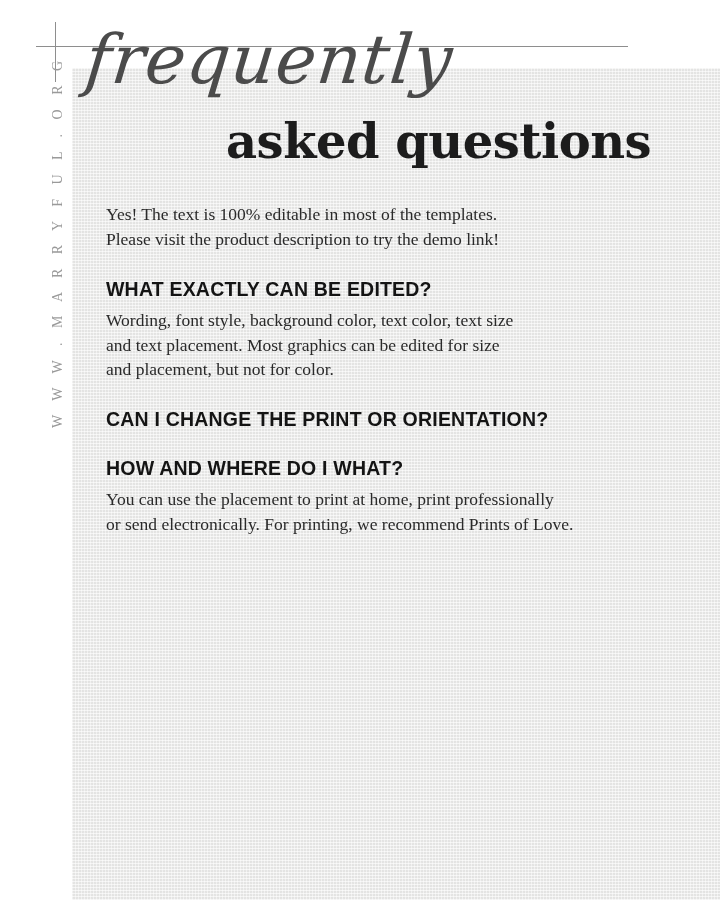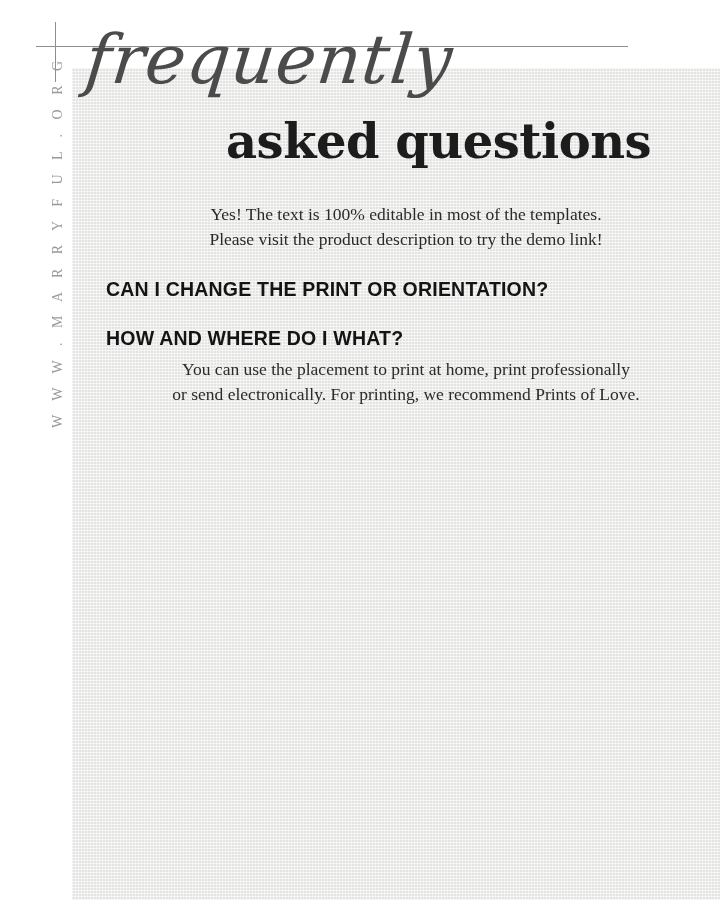--- a/index.html
+++ b/index.html
@@ -115,21 +115,20 @@
     color: #141414;
     margin: 0 0 7px 0;
   }
   .faq-answer {
     font-family: "Liberation Serif", serif;
     font-size: 17.5px;
     line-height: 1.42;
     color: #2a2a2a;
     margin: 0;
     white-space: pre-line;
-    text-align: center;
   }
 </style>
 </head>
 <body>
 
 <div id="page">
 
   <div id="texture-panel"></div>
 
   <div id="rule-horizontal"></div>
@@ -141,20 +140,26 @@
 
   <div id="title-bold">asked questions</div>
 
   <div id="faq-list">
 
     <div class="faq-item">
       <p class="faq-answer">Yes! The text is 100% editable in most of the templates.
 Please visit the product description to try the demo link!</p>
     </div>
 
+    <div class="faq-item">
+      <p class="faq-question">WHAT EXACTLY CAN BE EDITED?</p>
+      <p class="faq-answer">Wording, font style, background color, text color, text size
+and text placement. Most graphics can be edited for size
+and placement, but not for color.</p>
+    </div>
 
     <div class="faq-item">
       <p class="faq-question">CAN I CHANGE THE PRINT OR ORIENTATION?</p>
     </div>
 
 
     <div class="faq-item">
       <p class="faq-question">HOW AND WHERE DO I WHAT?</p>
       <p class="faq-answer">You can use the placement to print at home, print professionally
 or send electronically. For printing, we recommend Prints of Love.</p>

